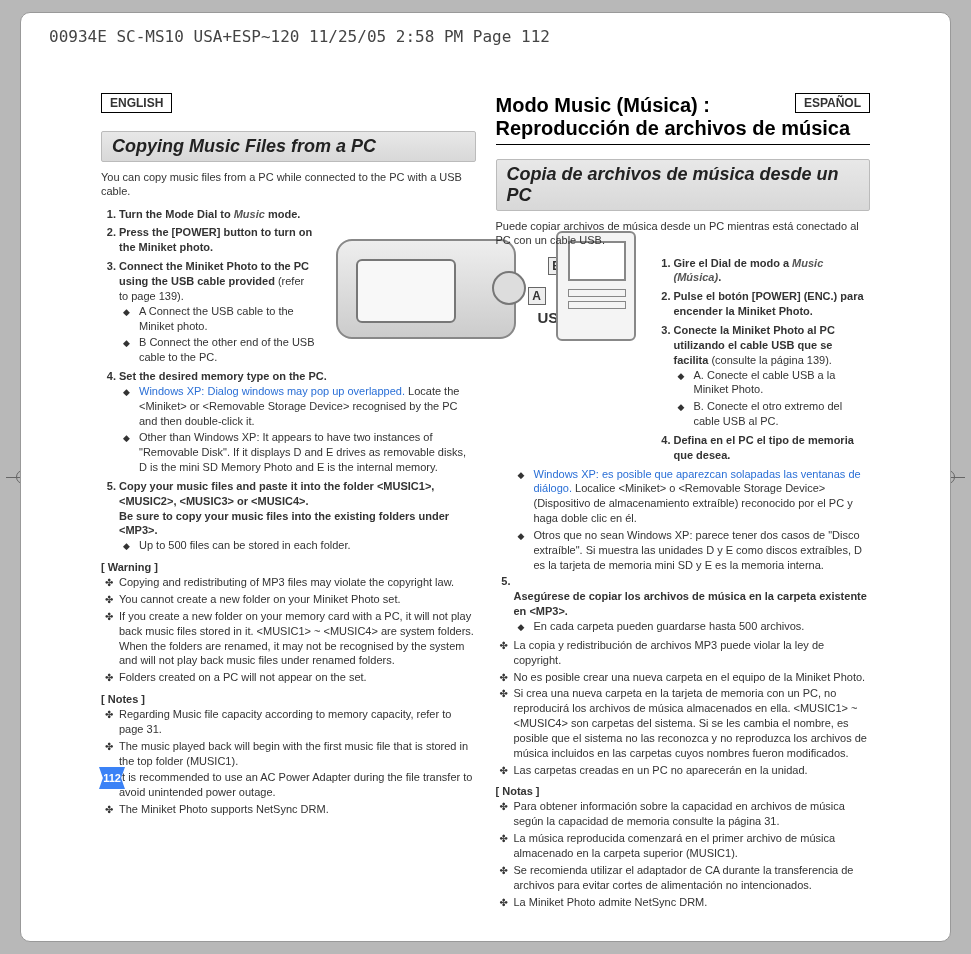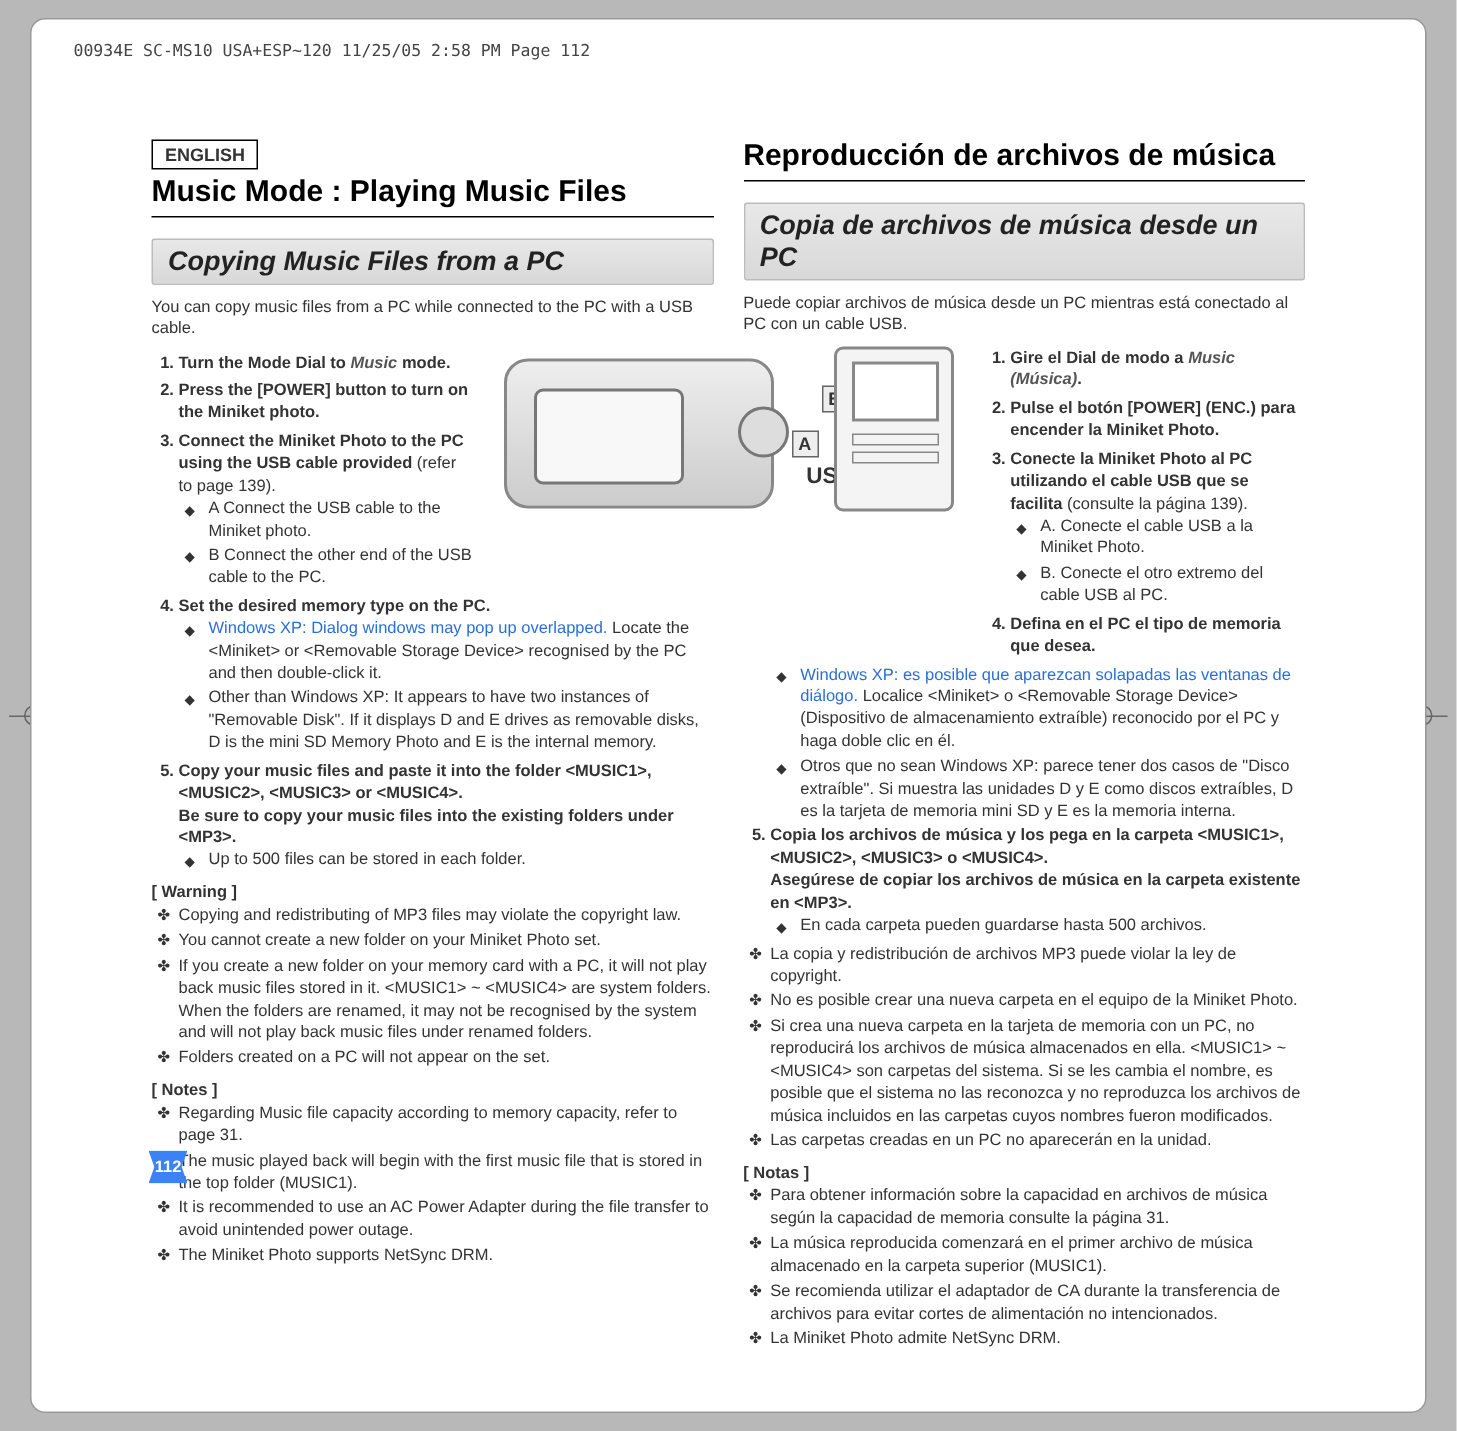--- a/index.html
+++ b/index.html
@@ -30,21 +30,21 @@
   .crop-left::before, .crop-left::after,
   .crop-right::before, .crop-right::after {
     content: ''; position: absolute; background: #666;
   }
   .crop-left::before, .crop-right::before { width: 34px; height: 1px; top: 17px; left:0; }
   .crop-left::after, .crop-right::after { width: 1px; height: 34px; left: 17px; top:0; }
   .crop-circ { position:absolute; width:14px; height:14px; border:1px solid #666; border-radius:50%; top:10px; left:10px; }
 
   .header-strip {
     position: absolute; top: 14px; left: 28px;
-    font-size: 11px; color: #444;
+    font-size: 16px; color: #444;
     font-family: monospace;
   }
 
   .content {
     position: absolute;
     top: 80px; left: 80px; right: 80px; bottom: 40px;
     display: flex;
     gap: 20px;
   }
   .col { flex: 1; min-width: 0; }
@@ -169,21 +169,20 @@
         <div class="drv1"></div>
         <div class="drv2"></div>
     </div>
   </div>
 
   <div class="content">
 
     <div class="col left">
       <div class="col-head">
         <span class="lang-tag">ENGLISH</span>
-        <div class="main-title">Music Mode : Playing Music Files</div>
       </div>
       <div class="section-bar">Copying Music Files from a PC</div>
       <div class="intro">You can copy music files from a PC while connected to the PC with a USB cable.</div>
 
       <div class="wrap-spacer-en"></div>
       <ol class="steps">
         <li><span>Turn the Mode Dial to </span><span class="mode-word">Music</span><span> mode.</span></li>
         <li>Press the [POWER] button to turn on the Miniket photo.</li>
         <li><span>Connect the Miniket Photo to the PC using the USB cable provided</span><span class="nw"> (refer to page 139).</span>
           <ul class="diamond">
@@ -216,20 +215,24 @@
       <ul class="clover">
         <li>Regarding Music file capacity according to memory capacity, refer to page 31.</li>
         <li>The music played back will begin with the first music file that is stored in the top folder (MUSIC1).</li>
         <li>It is recommended to use an AC Power Adapter during the file transfer to avoid unintended power outage.</li>
         <li>The Miniket Photo supports NetSync DRM.</li>
       </ul>
     </div>
 
     <div class="col right">
       <div class="col-head">
+        <div class="row1">
+          <div class="main-title" style="border:none;padding-bottom:0">Modo Music (Música) :</div>
+          <span class="lang-tag">ESPAÑOL</span>
+        </div>
         <div class="main-title">Reproducción de archivos de música</div>
       </div>
       <div class="section-bar">Copia de archivos de música desde un PC</div>
       <div class="intro">Puede copiar archivos de música desde un PC mientras está conectado al PC con un cable USB.</div>
 
       <div class="wrap-spacer-es"></div>
       <ol class="steps" style="padding-left:18px">
         <li style="margin-left:160px"><span>Gire el Dial de modo a </span><span class="mode-word">Music (Música)</span><span>.</span></li>
         <li style="margin-left:160px">Pulse el botón [POWER] (ENC.) para encender la Miniket Photo.</li>
         <li style="margin-left:160px"><span>Conecte la Miniket Photo al PC utilizando el cable USB que se facilita</span><span class="nw"> (consulte la página 139).</span>
@@ -238,21 +241,21 @@
             <li>B. Conecte el otro extremo del cable USB al PC.</li>
           </ul>
         </li>
         <li style="margin-left:160px"><span>Defina en el PC el tipo de memoria que desea.</span></li>
       </ol>
       <ul class="diamond clearwrap" style="padding-left:36px">
         <li><span class="blue">Windows XP: es posible que aparezcan solapadas las ventanas de diálogo.</span><span> Localice &lt;Miniket&gt; o &lt;Removable Storage Device&gt; (Dispositivo de almacenamiento extraíble) reconocido por el PC y haga doble clic en él.</span></li>
         <li>Otros que no sean Windows XP: parece tener dos casos de "Disco extraíble". Si muestra las unidades D y E como discos extraíbles, D es la tarjeta de memoria mini SD y E es la memoria interna.</li>
       </ul>
       <ol class="steps" start="5">
-        <li><span>Copia los archivos de música y los pega en la carpeta &lt;MUSIC1&gt;, &lt;MUSIC2&gt;, &lt;MUSIC3&gt; o &lt;MUSIC4&gt;.</span><br><span>Asegúrese de copiar los archivos de música en la carpeta existente en &lt;MP3&gt;.</span>
+        <li><br><span>Asegúrese de copiar los archivos de música en la carpeta existente en &lt;MP3&gt;.</span>
           <ul class="diamond">
             <li>En cada carpeta pueden guardarse hasta 500 archivos.</li>
           </ul>
         </li>
       </ol>
 
       <ul class="clover">
         <li>La copia y redistribución de archivos MP3 puede violar la ley de copyright.</li>
         <li>No es posible crear una nueva carpeta en el equipo de la Miniket Photo.</li>
         <li>Si crea una nueva carpeta en la tarjeta de memoria con un PC, no reproducirá los archivos de música almacenados en ella. &lt;MUSIC1&gt; ~ &lt;MUSIC4&gt; son carpetas del sistema. Si se les cambia el nombre, es posible que el sistema no las reconozca y no reproduzca los archivos de música incluidos en las carpetas cuyos nombres fueron modificados.</li>

